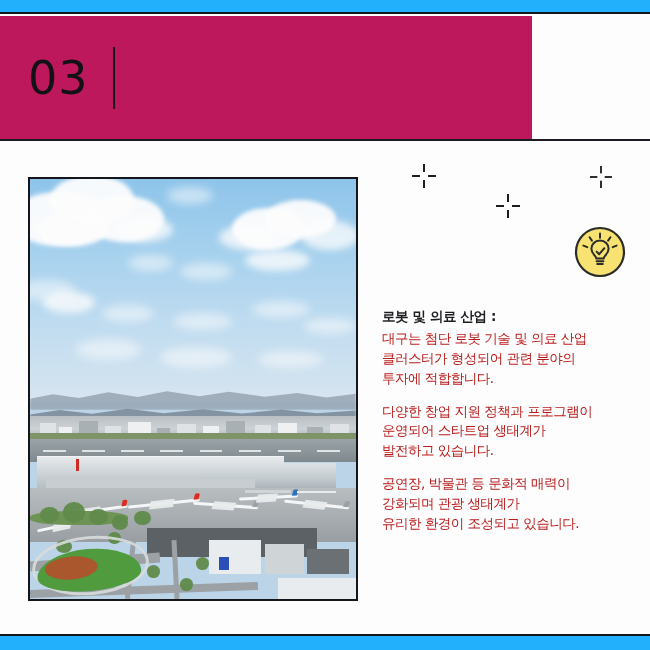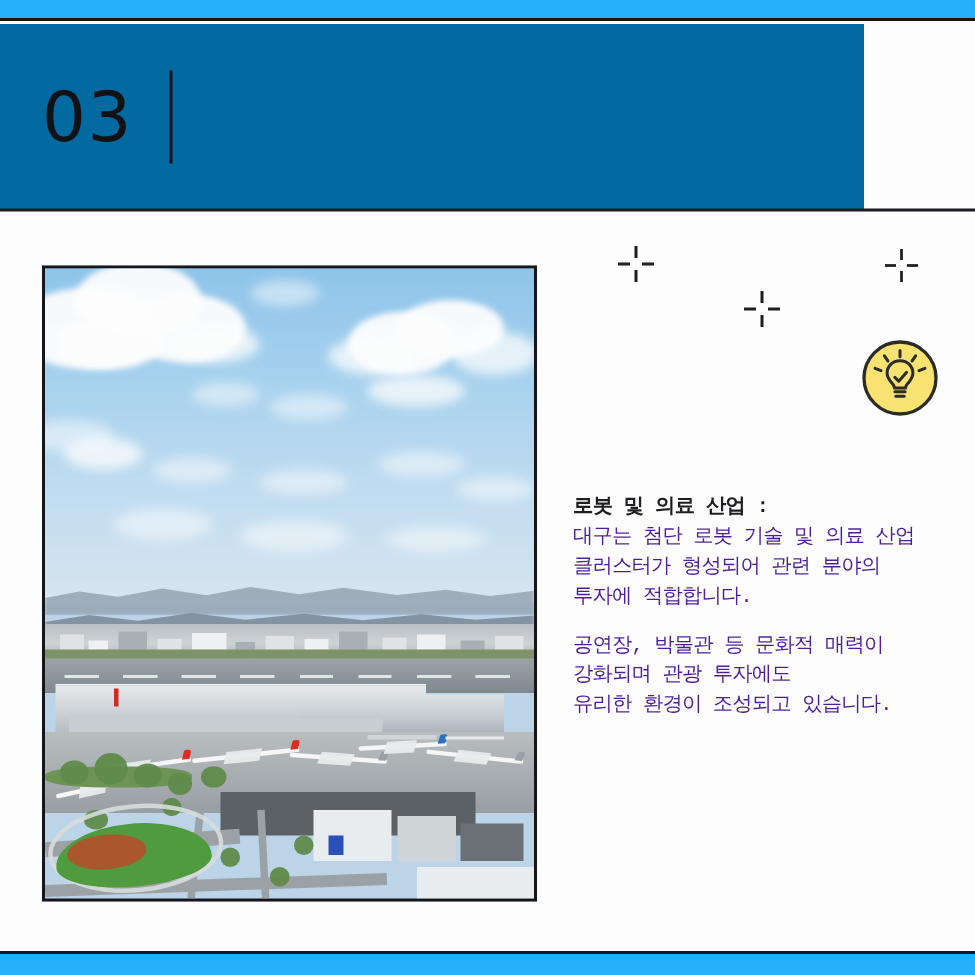--- a/index.html
+++ b/index.html
@@ -29,23 +29,23 @@
     background: #22affb;
   }
   .brand-bar.top { top: 0; border-bottom: 2px solid #15161c; }
   .brand-bar.bottom { bottom: 0; height: 16px; border-top: 2px solid #15161c; }
 
   
   .header {
     position: absolute;
     top: 16px;
     left: 0;
-    width: 576px;
+    width: 532px;
     height: 124px;
-    background: #0369a1;
+    background: #be185d;
   }
   .header-inner {
     position: absolute;
     left: 28px;
     top: 26px;
     display: flex;
     align-items: center;
     height: 72px;
   }
   .hdr-num {
@@ -249,36 +249,35 @@
     position: absolute;
     right: 6px;
     top: 2px;
     width: 56px;
     height: 56px;
   }
 
   .sections {
     position: absolute;
     left: 0;
-    top: 168px;
+    top: 148px;
     width: 256px;
-    font-family: Liberation Mono, monospace;
   }
   .section { margin-bottom: 13px; }
   .sec-title {
     font-size: 13.5px;
     font-weight: 700;
     color: #1d1e22;
     letter-spacing: -0.4px;
     margin-bottom: 3px;
   }
   .sec-body {
     font-size: 13.5px;
     font-weight: 400;
-    color: #4c1d95;
+    color: #b91c1c;
     line-height: 1.47;
     letter-spacing: -0.5px;
     white-space: pre-line;
   }
 </style>
 </head>
 <body>
 
 <div id="slide">
 
@@ -465,25 +464,28 @@
     <div class="sections">
 
       <div class="section">
         <div class="sec-title">로봇 및 의료 산업 :</div>
         <div class="sec-body">대구는 첨단 로봇 기술 및 의료 산업
 클러스터가 형성되어 관련 분야의
 투자에 적합합니다.</div>
       </div>
 
       <div class="section">
+        <div class="sec-body">다양한 창업 지원 정책과 프로그램이
+운영되어 스타트업 생태계가
+발전하고 있습니다.</div>
       </div>
 
       <div class="section">
         <div class="sec-body">공연장, 박물관 등 문화적 매력이
-강화되며 관광 투자에도
+강화되며 관광 생태계가
 유리한 환경이 조성되고 있습니다.</div>
       </div>
 
     </div>
   </div>
 
   <div class="brand-bar bottom"></div>
 
 </div>
 

